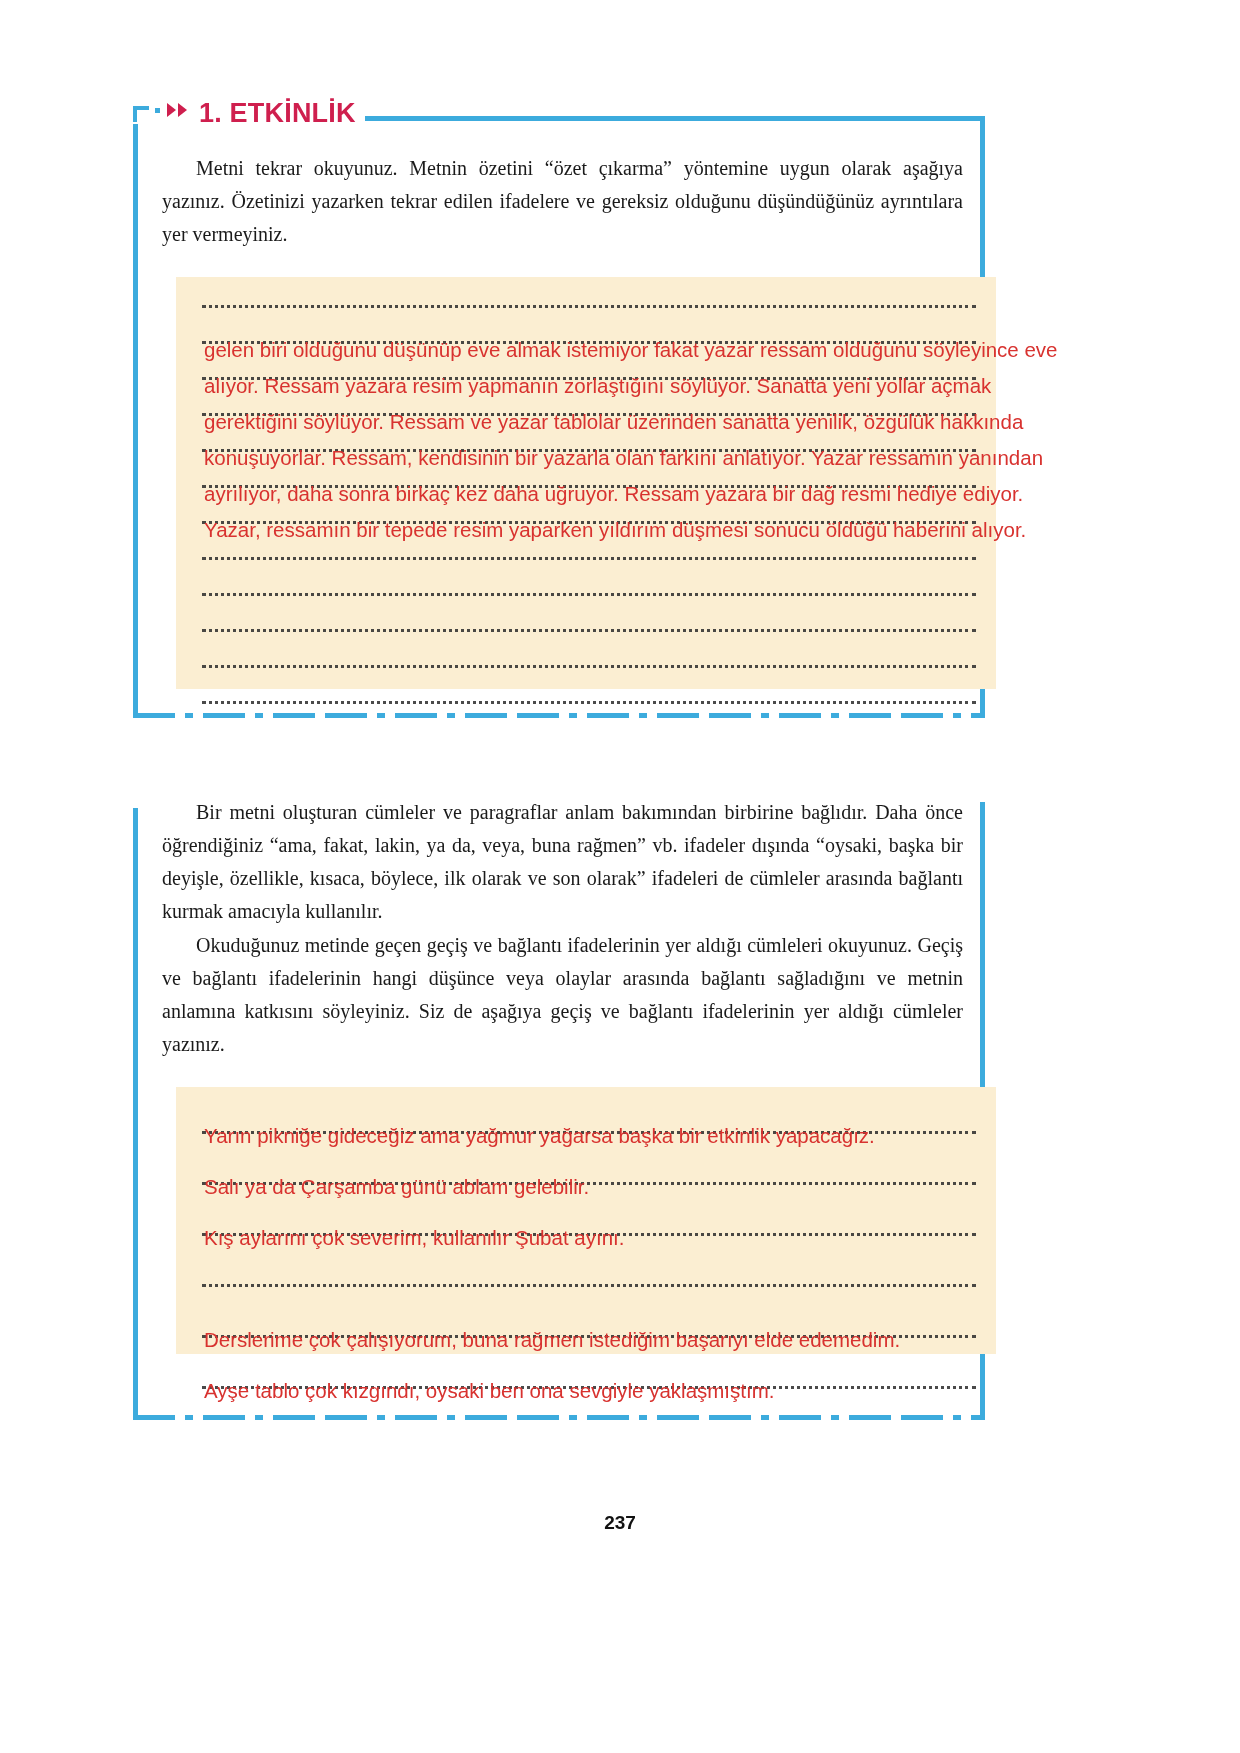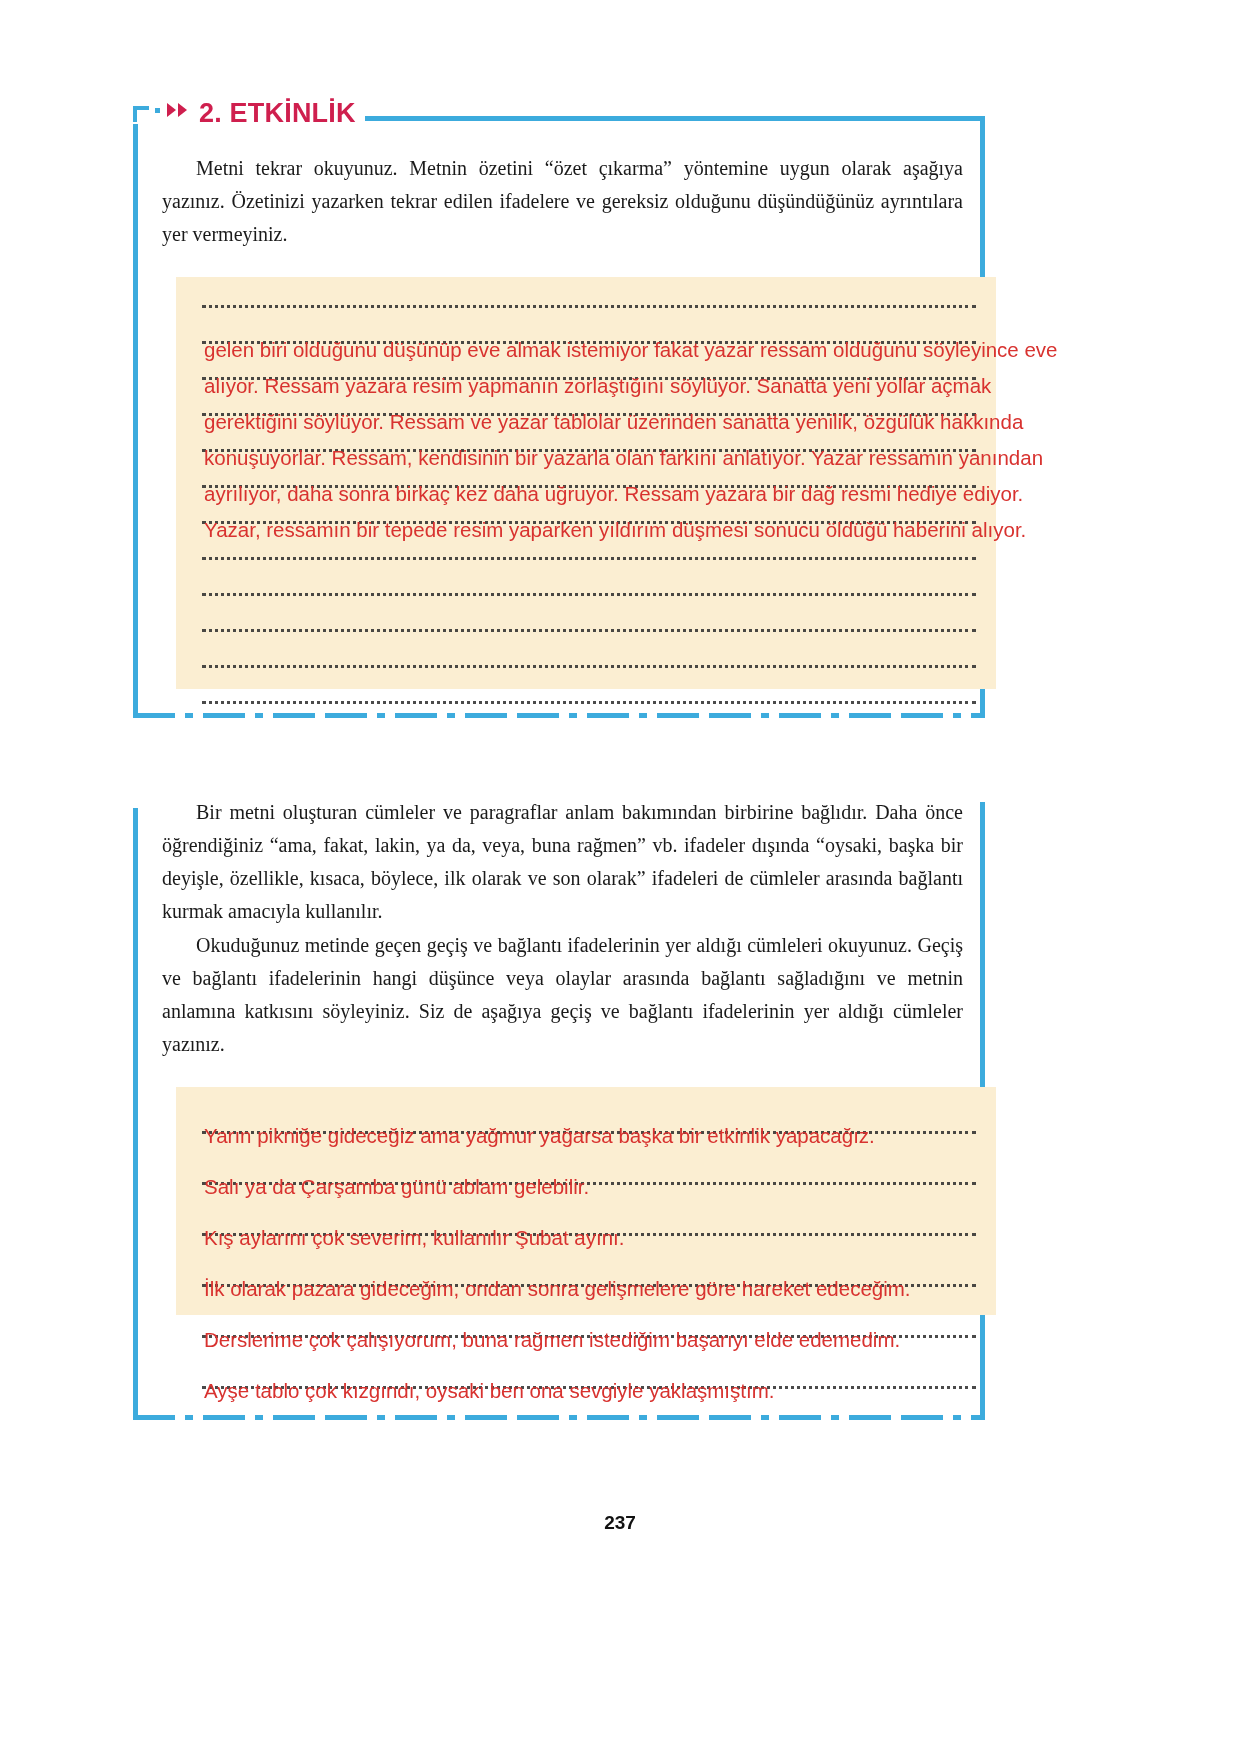--- a/index.html
+++ b/index.html
@@ -157,21 +157,21 @@
   .instr + .instr { margin-top: 1px; }
 
   
   .answer-box {
     position: relative;
     margin: 26px 0 0 14px;
     background: #fbeed2;
     padding: 18px 16px 18px 18px;
   }
   #answer-box-4 { height: 412px; width: 820px; }
-  #answer-box-5 { height: 228px; width: 820px; }
+  #answer-box-5 { height: 267px; width: 820px; }
 
   .ans-line {
     position: relative;
     height: 36px;
   }
   .dotline {
     position: absolute;
     left: 8px;
     right: 4px;
     top: 10px;
@@ -215,21 +215,21 @@
   <section class="activity" id="activity-4" style="height:620px;">
     <div class="act-header">
       <span class="corner"></span>
       <span class="corner-dot"></span>
       <span class="arrows">
         <svg width="26" height="20" viewBox="0 0 26 20">
           <polygon points="0,3 9,10 0,17" fill="#cf1f4e"></polygon>
           <polygon points="11,3 20,10 11,17" fill="#cf1f4e"></polygon>
         </svg>
       </span>
-      <span class="act-title">2. ETKİNLİK</span>
+      <span class="act-title">1. ETKİNLİK</span>
       <span class="act-rule"></span>
     </div>
 
     <span class="frame-left"></span>
     <span class="frame-right"></span>
     <span class="frame-bottom"></span>
 
     <div class="act-body">
       <p class="instr">Metni tekrar okuyunuz. Metnin özetini “özet çıkarma” yöntemine uygun olarak aşağıya yazınız. Özetinizi yazarken tekrar edilen ifadelere ve gereksiz olduğunu düşündüğünüz ayrıntılara yer vermeyiniz.</p>
 
@@ -303,21 +303,20 @@
         <div class="ans-line">
           <span class="dotline"></span>
           <span class="ans-text">Salı ya da Çarşamba günü ablam gelebilir.</span>
         </div>
         <div class="ans-line">
           <span class="dotline"></span>
           <span class="ans-text">Kış aylarını çok severim, kullanılır Şubat ayını.</span>
         </div>
         <div class="ans-line">
           <span class="dotline"></span>
-          <span class="ans-text">İlk olarak pazara gideceğim, ondan sonra gelişmelere göre hareket edeceğim.</span>
         </div>
         <div class="ans-line">
           <span class="dotline"></span>
           <span class="ans-text">Derslerime çok çalışıyorum, buna rağmen istediğim başarıyı elde edemedim.</span>
         </div>
         <div class="ans-line">
           <span class="dotline"></span>
           <span class="ans-text">Ayşe tablo çok kızgındı, oysaki ben ona sevgiyle yaklaşmıştım.</span>
         </div>
       </div>

